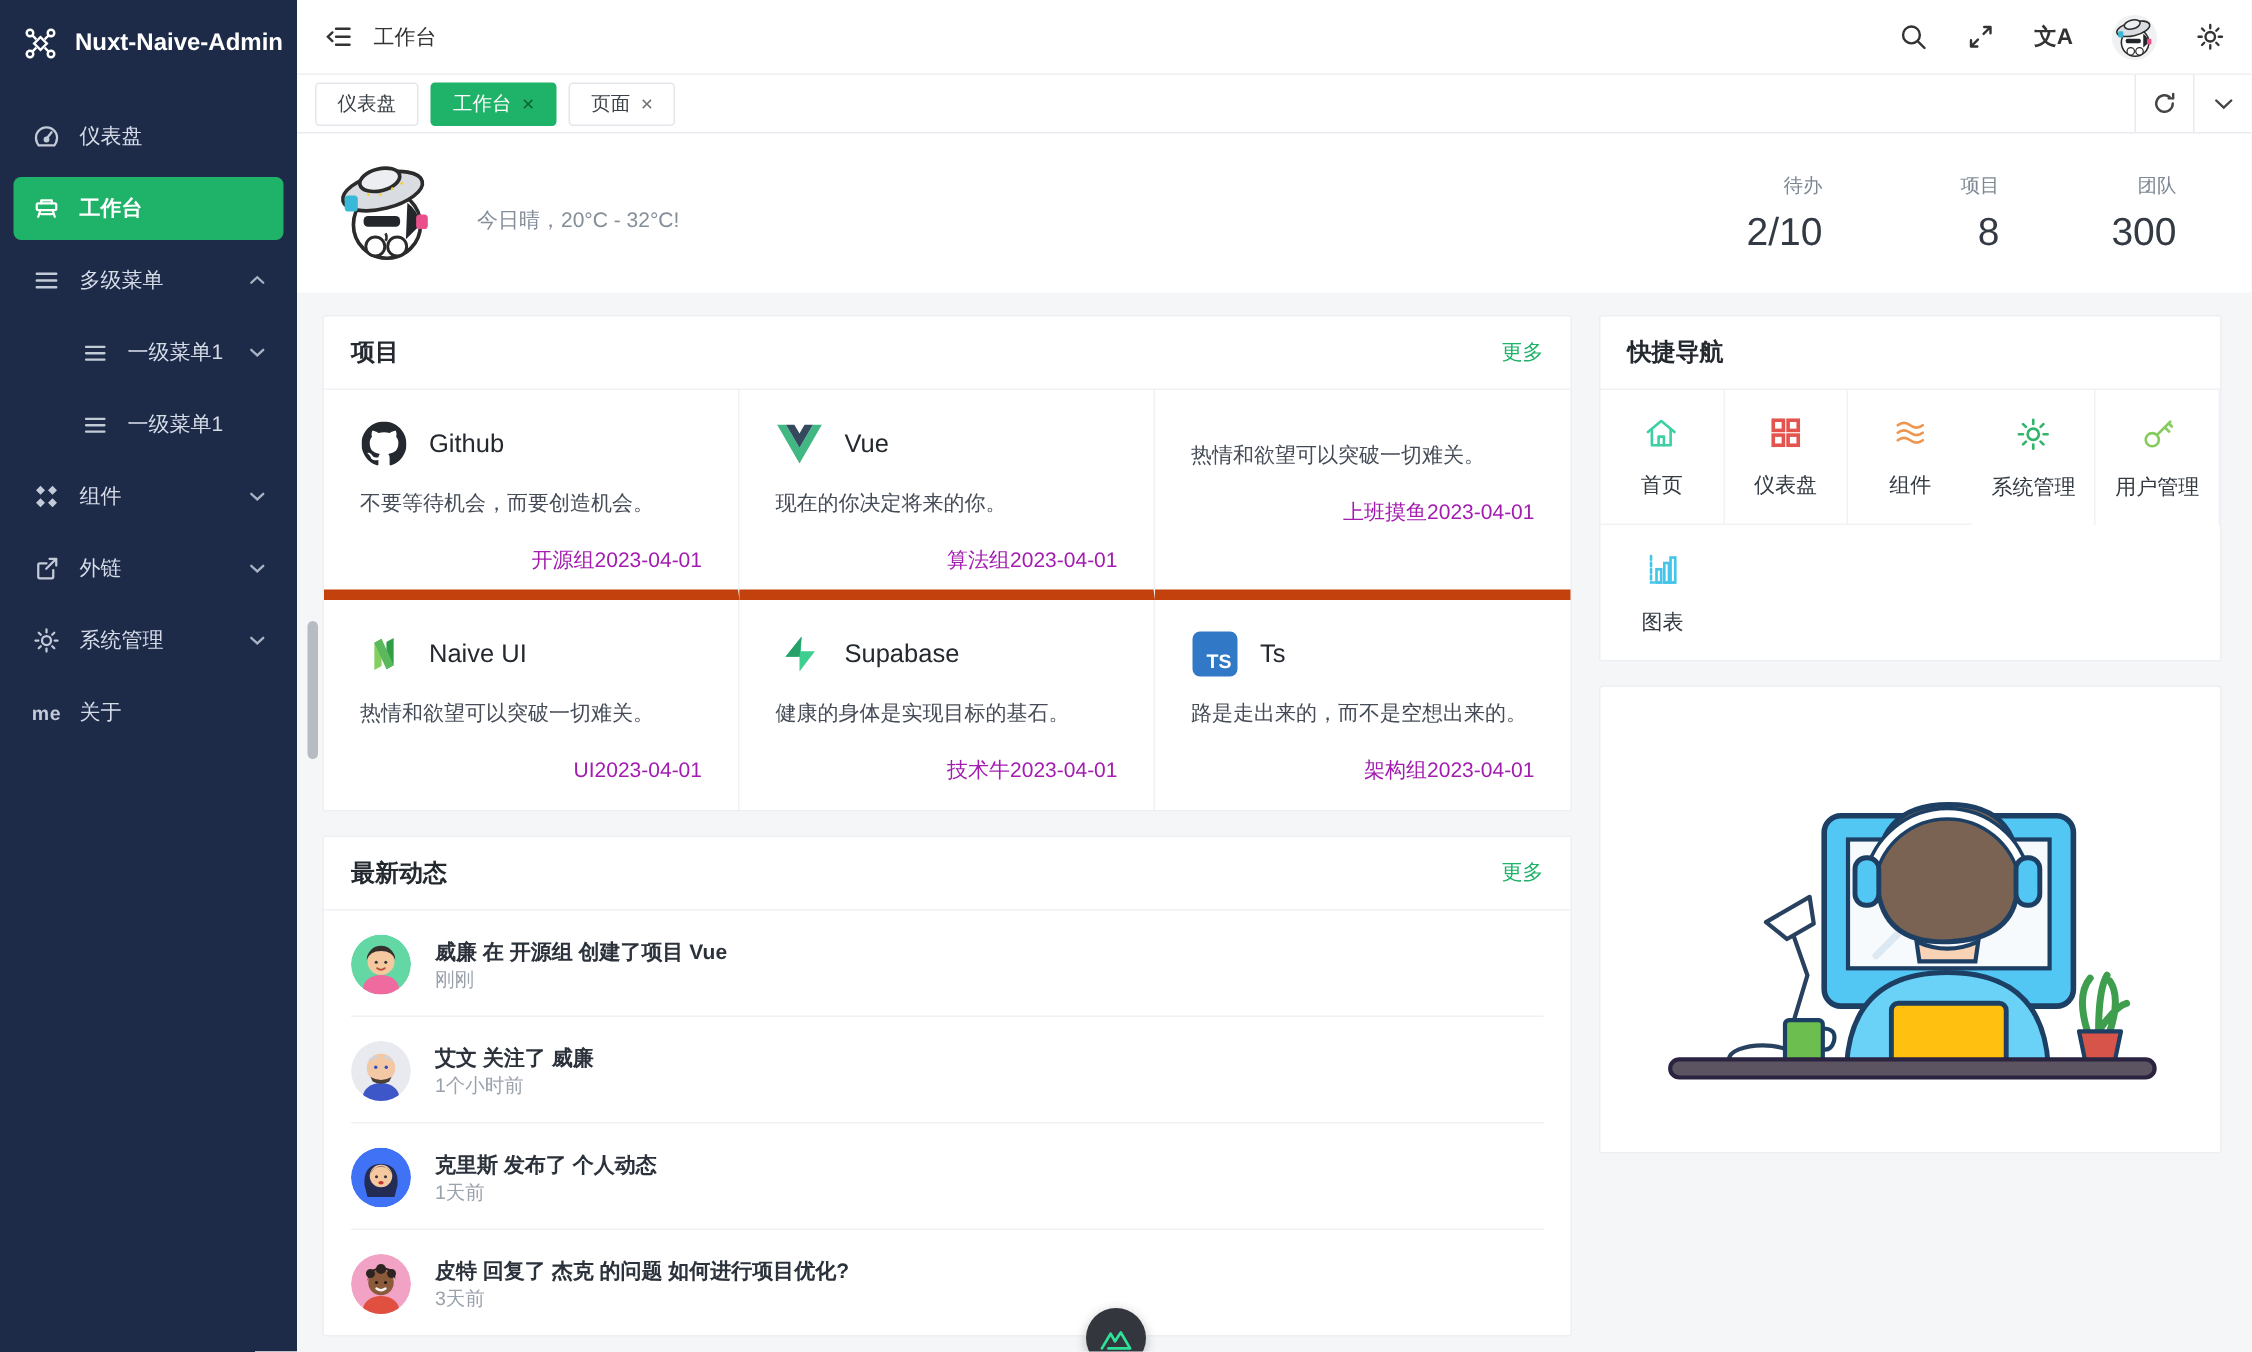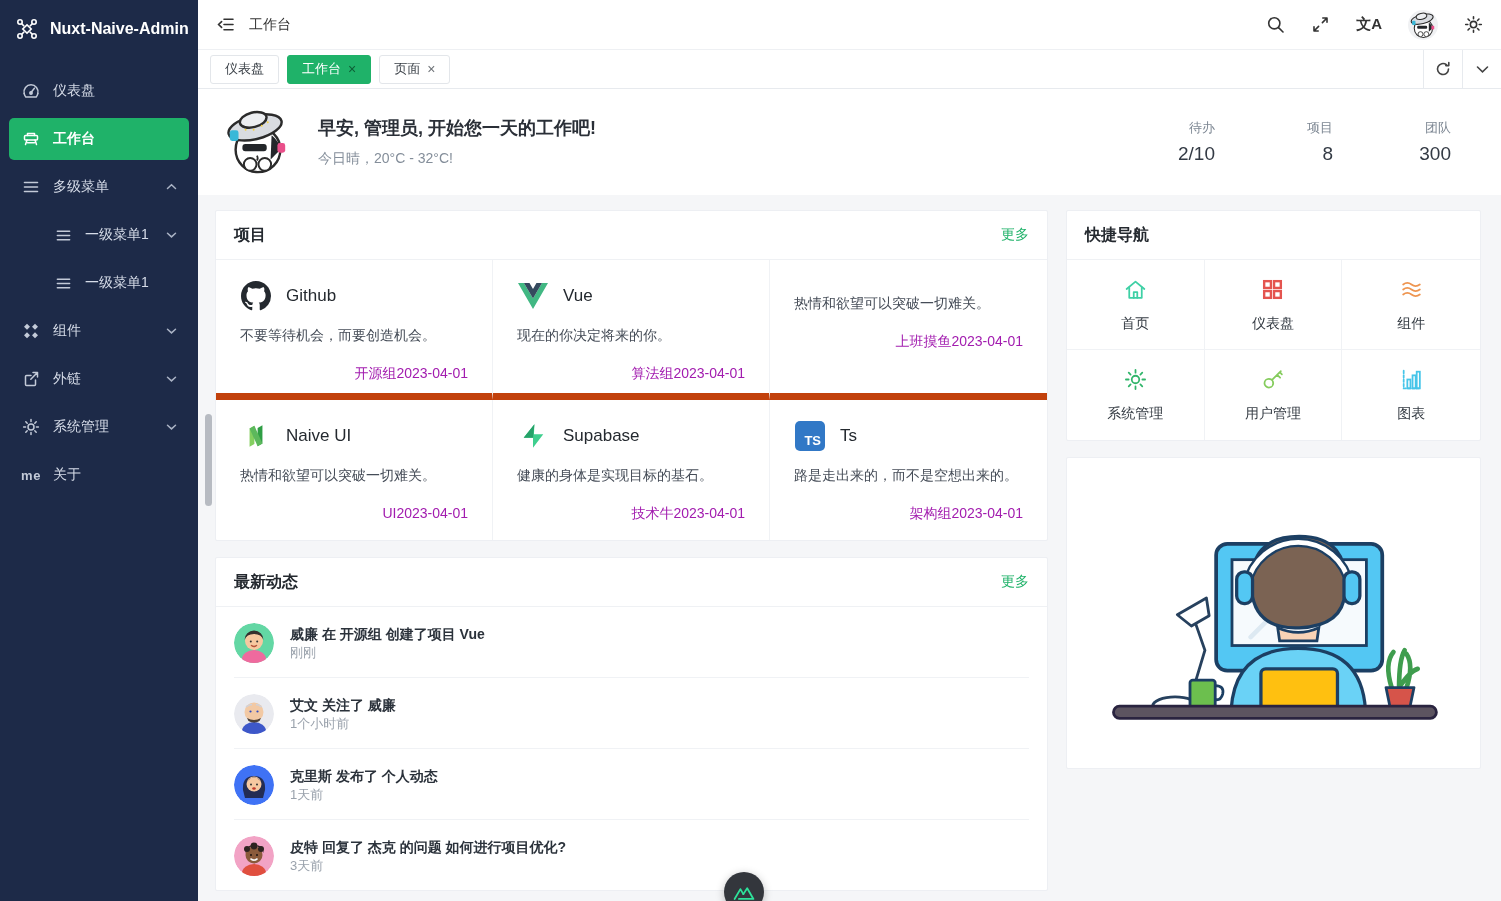--- a/index.html
+++ b/index.html
@@ -38,21 +38,21 @@
   
   .content { flex:1; overflow:hidden; position:relative; }
   .welcome { background:#fff; height:106px; display:flex; align-items:center; padding:0 24px; }
   .welcome .avatar-lg { width:70px; height:70px; border-radius:50%; overflow:hidden; flex-shrink:0; }
   .greet-box { margin-left:26px; }
   .greet { font-size:18px; font-weight:600; color:#2a2f37; }
   .weather { font-size:14px; color:#848e9a; margin-top:10px; }
   .stats { margin-left:auto; display:flex; gap:54px; padding-right:26px; }
   .stat { text-align:right; min-width:64px; }
   .stat .s-label { font-size:13px; color:#7d8793; }
-  .stat .s-value { font-size:19px; color:#333a44; margin-top:6px; font-weight:500; }
+  .stat .s-value { font-size:26px; color:#333a44; margin-top:6px; font-weight:500; }
 
   .body-grid { display:flex; gap:18px; padding:15px 20px 0 17px; align-items:flex-start; }
   .col-left { width:833px; flex-shrink:0; }
   .col-right { flex:1; }
 
   .card { background:#fff; border:1px solid #edeff3; border-radius:2px; }
   .card-head { display:flex; align-items:center; justify-content:space-between; padding:0 18px; height:49px; border-bottom:1px solid #eff1f4; }
   .card-title { font-size:16px; font-weight:700; color:#24292f; }
   .more-link { font-size:14px; color:#1fb269; cursor:pointer; }
 
@@ -60,21 +60,21 @@
   .proj-cell { height:140px; padding:20px 24px; border-right:1px solid #f0f2f5; border-bottom:7px solid #c2410c; cursor:pointer; }
   .proj-cell:nth-child(3n) { border-right:none; }
   .proj-cell:nth-child(n+4) { border-bottom:none; }
   .proj-top { display:flex; align-items:center; gap:14px; }
   .proj-name { font-size:17px; color:#24292f; }
   .proj-logo { width:32px; height:32px; display:flex; align-items:center; justify-content:center; }
   .ts-badge { width:30px; height:30px; border-radius:5px; background:#3178c6; color:#fff; display:flex; align-items:flex-end; justify-content:flex-end; padding:3px 4px; font-size:13px; font-weight:700; }
   .proj-desc { margin-top:15px; font-size:14px; color:#454c57; }
   .proj-foot { margin-top:20px; display:flex; justify-content:flex-end; font-size:14px; color:#a21caf; }
 
-  .quick-grid { display:grid; grid-template-columns:repeat(3,1fr); }
+  .quick-grid { display:grid; grid-template-columns:repeat(5,1fr); }
   .quick-cell { height:90px; border-right:1px solid #f0f2f5; border-bottom:1px solid #f0f2f5; display:flex; flex-direction:column; align-items:center; justify-content:center; gap:9px; cursor:pointer; }
   .quick-cell:nth-child(3n) { border-right:none; }
   .quick-cell:nth-child(n+4) { border-bottom:none; }
   .quick-label { font-size:14px; color:#333a42; }
 
   .illus-card { margin-top:16px; height:312px; display:flex; align-items:center; justify-content:center; }
 
   .act-card { margin-top:16px; }
   .act-list { padding:0 18px; }
   .act-row { display:flex; align-items:flex-start; gap:16px; padding:16px 0 14px; border-bottom:1px solid #f0f2f5; }
@@ -314,21 +314,20 @@
               </g>
             <rect x="21" y="38" width="25" height="7.5" rx="3" fill="#23262a"></rect>
             <rect x="8" y="24" width="9" height="11" rx="2.5" fill="#39b8d8"></rect>
               <rect x="57" y="37" width="8" height="10" rx="2.5" fill="#e94f8a"></rect>
             <circle cx="29" cy="59" r="6.5" fill="#fff" stroke="#2b2b2b" stroke-width="2"></circle>
               <circle cx="44" cy="59" r="6.5" fill="#fff" stroke="#2b2b2b" stroke-width="2"></circle>
             <path d="M36 50 q1.5 3 0 5" stroke="#2b2b2b" stroke-width="1.8" fill="none"></path>
           </svg>
         </div>
         <div class="greet-box">
-          <div class="greet">早安, 管理员, 开始您一天的工作吧!</div>
           <div class="weather">今日晴，20°C - 32°C!</div>
         </div>
         <div class="stats">
           <div class="stat">
             <div class="s-label">待办</div>
             <div class="s-value">2/10</div>
           </div>
           <div class="stat">
             <div class="s-label">项目</div>
             <div class="s-value">8</div>

